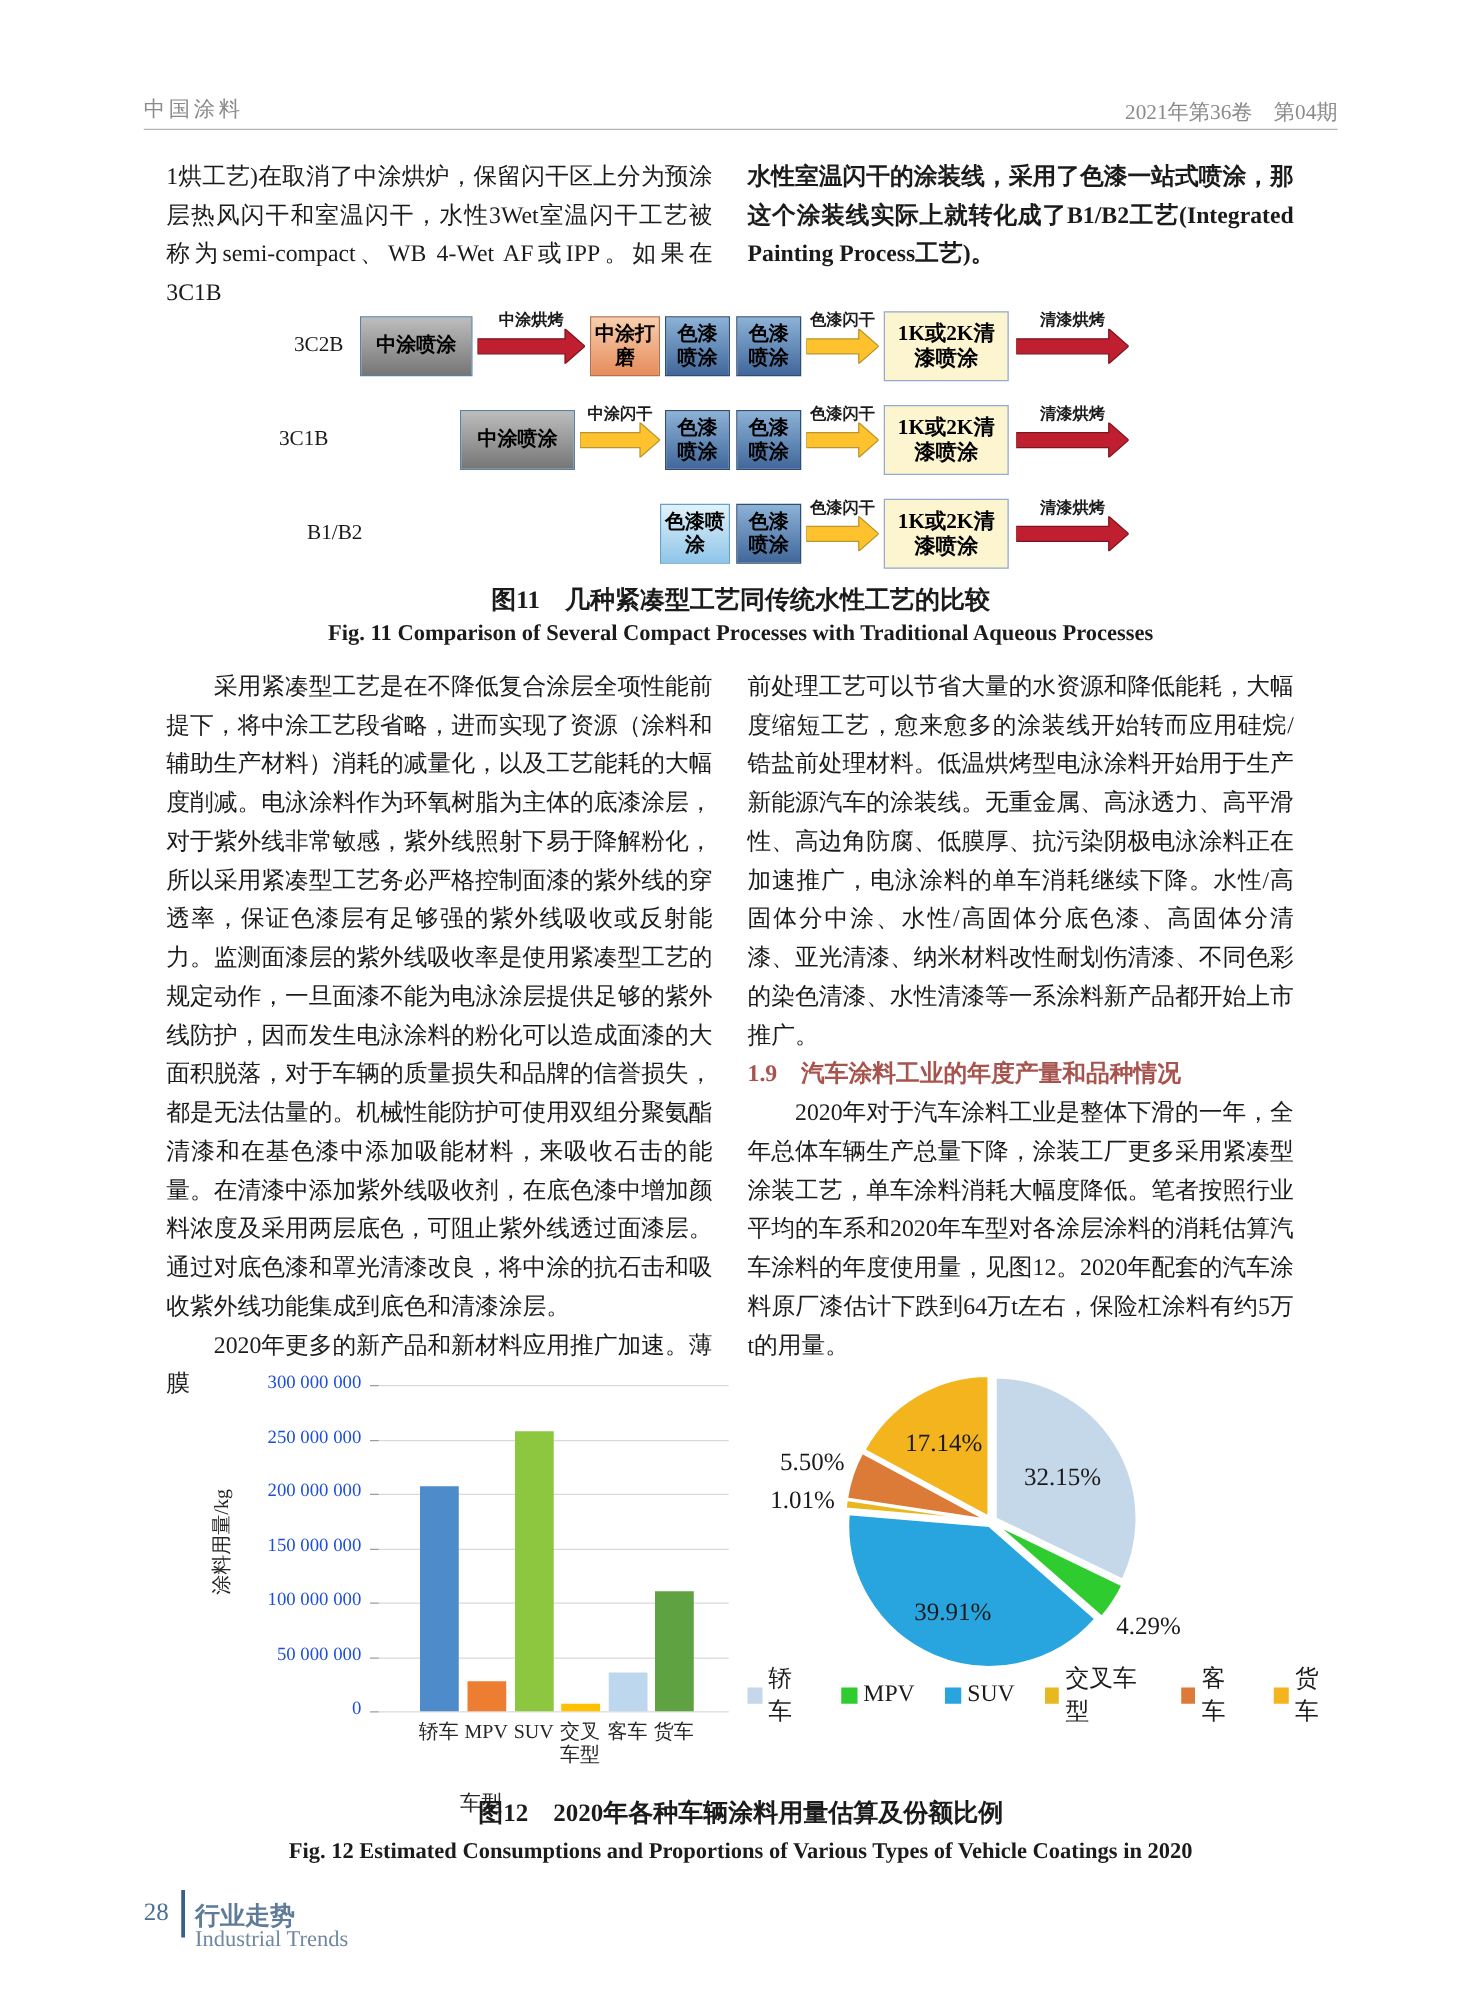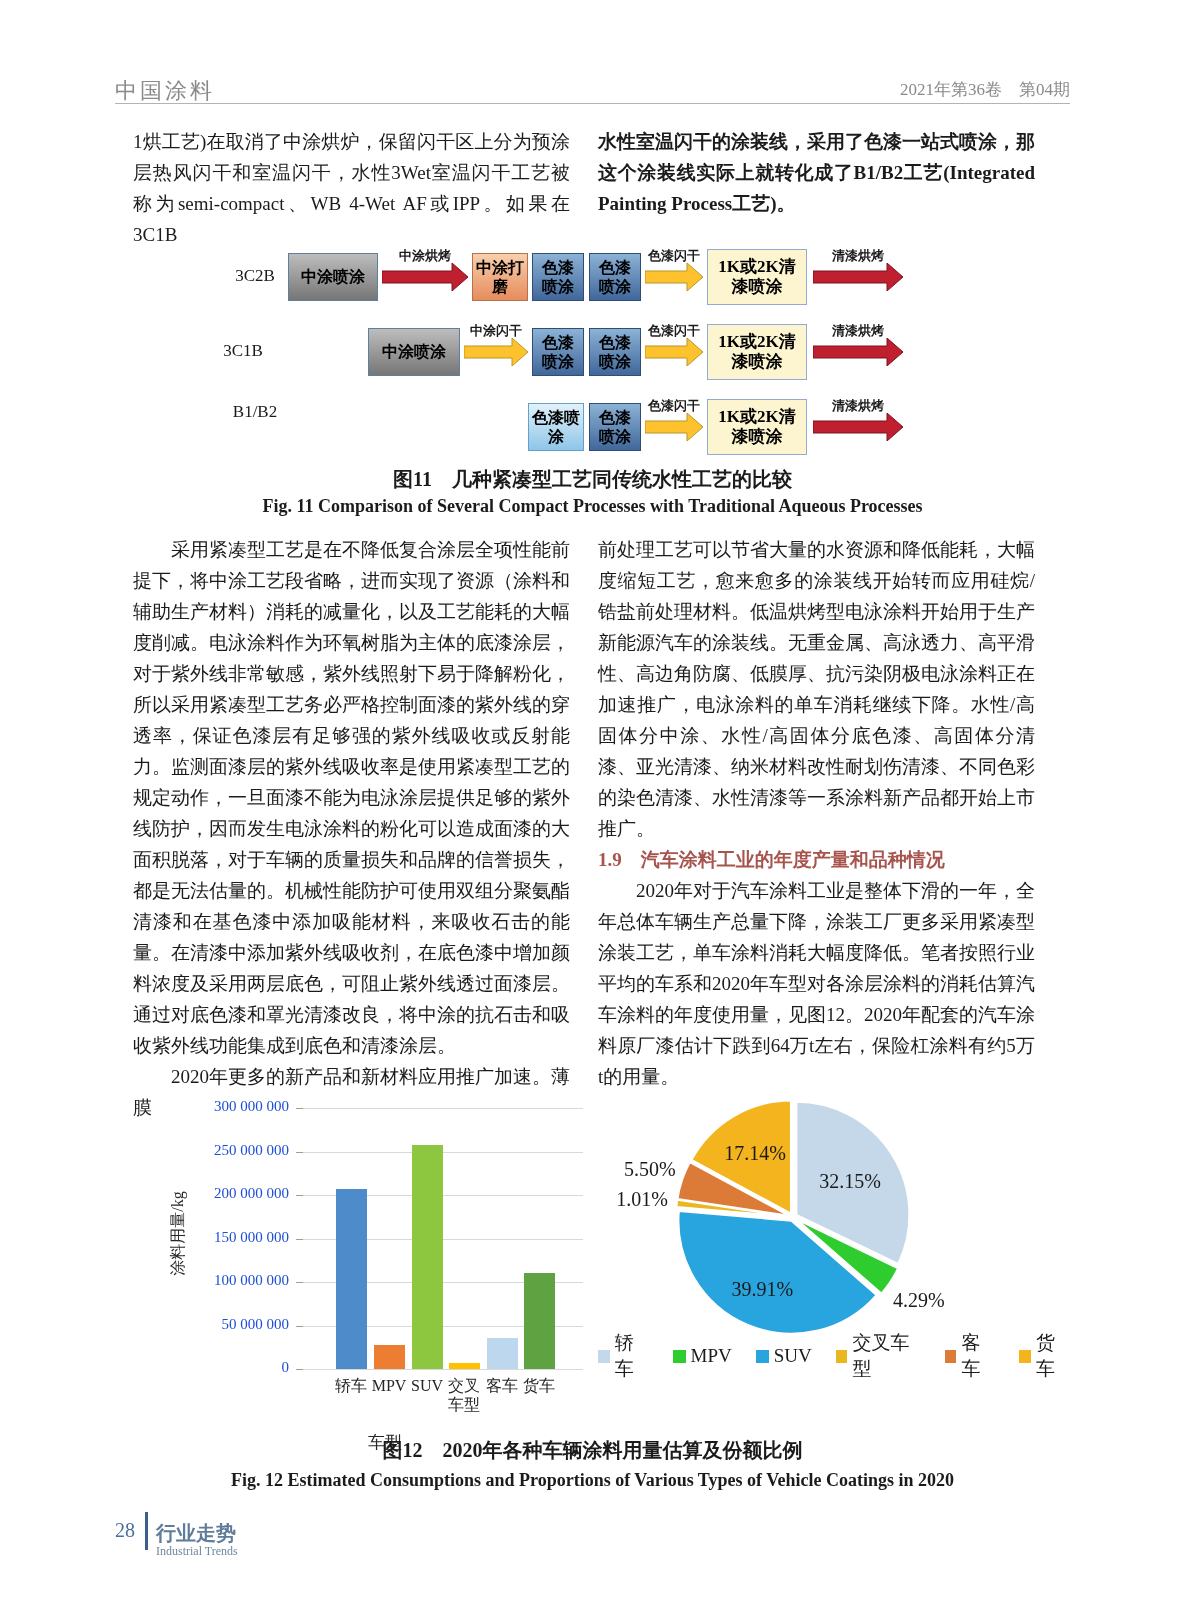--- a/index.html
+++ b/index.html
@@ -4,21 +4,21 @@
 <style>
   html,body { margin:0; padding:0; background:#ffffff; }
   .page {
     position:relative; width:1187px; height:1600px; margin:0 auto;
     background:#ffffff; overflow:hidden;
     font-family:"Liberation Serif","DejaVu Serif",serif;
     color:#1b1b1b;
   }
   .abs { position:absolute; }
   
-  .hdr-journal { left:115px; top:76px; font-size:22px; color:#8a8a8a; letter-spacing:3px; }
+  .hdr-journal { left:115px; top:76px; font-size:17px; color:#8a8a8a; letter-spacing:3px; }
   .hdr-issue   { right:117px; top:78px; font-size:17px; color:#8a8a8a; }
   .hdr-rule    { left:115px; top:103px; width:955px; height:0; border-top:1px solid #aeb4ba; }
   
   .col { width:437px; font-size:19px; line-height:31px; text-align:justify; }
   .col p { margin:0; }
   .col p.ind { text-indent:2em; }
   .sec-head { color:#a8544e; font-weight:bold; }
   
   #fig11 { left:120px; top:233px; width:950px; height:230px; }
   .fig-row-label { position:absolute; width:70px; text-align:center; font-size:17px; }
@@ -53,21 +53,21 @@
   
   #pie-wrap { left:595px; top:1062px; width:480px; height:312px; }
   #pie-legend { left:598px; top:1330px; width:472px; display:flex; align-items:center; gap:24px; }
   .lg-item { display:flex; align-items:center; gap:5px; font-size:19px; }
   .lg-sq { width:13px; height:13px; display:inline-block; }
   
   #footer { left:115px; top:1502px; display:flex; align-items:center; }
   .pg-num { font-size:20px; color:#4a6f9b; margin-right:10px; }
   .foot-bar { width:3px; height:38px; background:#3a5f8a; margin-right:8px; }
   .foot-zh { font-size:20px; font-weight:bold; color:#5e7b99; line-height:22px;margin-top:20px; }
-  .foot-en { font-size:12px; color:#70879f; line-height:15px; }
+  .foot-en { font-size:18px; color:#70879f; line-height:15px; }
 </style>
 </head>
 <body>
 
 <div class="page">
 
   <div class="abs hdr-journal">中国涂料</div>
   <div class="abs hdr-issue">2021年第36卷　第04期</div>
   <div class="abs hdr-rule"></div>
 
@@ -101,21 +101,21 @@
         </svg></div>
       <div class="fbox blue" style="left: 412px; top: 95px; width: 52px; height: 48px;">色漆喷涂</div>
       <div class="fbox blue" style="left: 469px; top: 95px; width: 52px; height: 48px;">色漆喷涂</div>
       <div class="farrow" style="left: 525px; top: 105px; width: 58px; height: 28px;"><div class="alabel">色漆闪干</div><svg width="58" height="28">
           <polygon points="0,8 42,8 42,0 58,14 42,28 42,20 0,20" fill="#fec22f" stroke="#b8962a" stroke-width="1"></polygon>
         </svg></div>
       <div class="fbox cream" style="left: 587px; top: 91px; width: 100px; height: 56px;">1K或2K清漆喷涂</div>
       <div class="farrow" style="left: 693px; top: 105px; width: 90px; height: 28px;"><div class="alabel">清漆烘烤</div><svg width="90" height="28">
           <polygon points="0,8 74,8 74,0 90,14 74,28 74,20 0,20" fill="#c01f2f" stroke="#7d141f" stroke-width="1"></polygon>
         </svg></div>
-      <div class="fig-row-label" style="left: 100px; top: 169px;">B1/B2</div>
+      <div class="fig-row-label" style="left: 100px; top: 183px; text-align: right;">B1/B2</div>
       <div class="fbox lightblue" style="left: 408px; top: 170px; width: 56px; height: 48px;">色漆喷涂</div>
       <div class="fbox blue" style="left: 469px; top: 170px; width: 52px; height: 48px;">色漆喷涂</div>
       <div class="farrow" style="left: 525px; top: 180px; width: 58px; height: 28px;"><div class="alabel">色漆闪干</div><svg width="58" height="28">
           <polygon points="0,8 42,8 42,0 58,14 42,28 42,20 0,20" fill="#fec22f" stroke="#b8962a" stroke-width="1"></polygon>
         </svg></div>
       <div class="fbox cream" style="left: 587px; top: 166px; width: 100px; height: 56px;">1K或2K清漆喷涂</div>
       <div class="farrow" style="left: 693px; top: 180px; width: 90px; height: 28px;"><div class="alabel">清漆烘烤</div><svg width="90" height="28">
           <polygon points="0,8 74,8 74,0 90,14 74,28 74,20 0,20" fill="#c01f2f" stroke="#7d141f" stroke-width="1"></polygon>
         </svg></div>
     </div>

